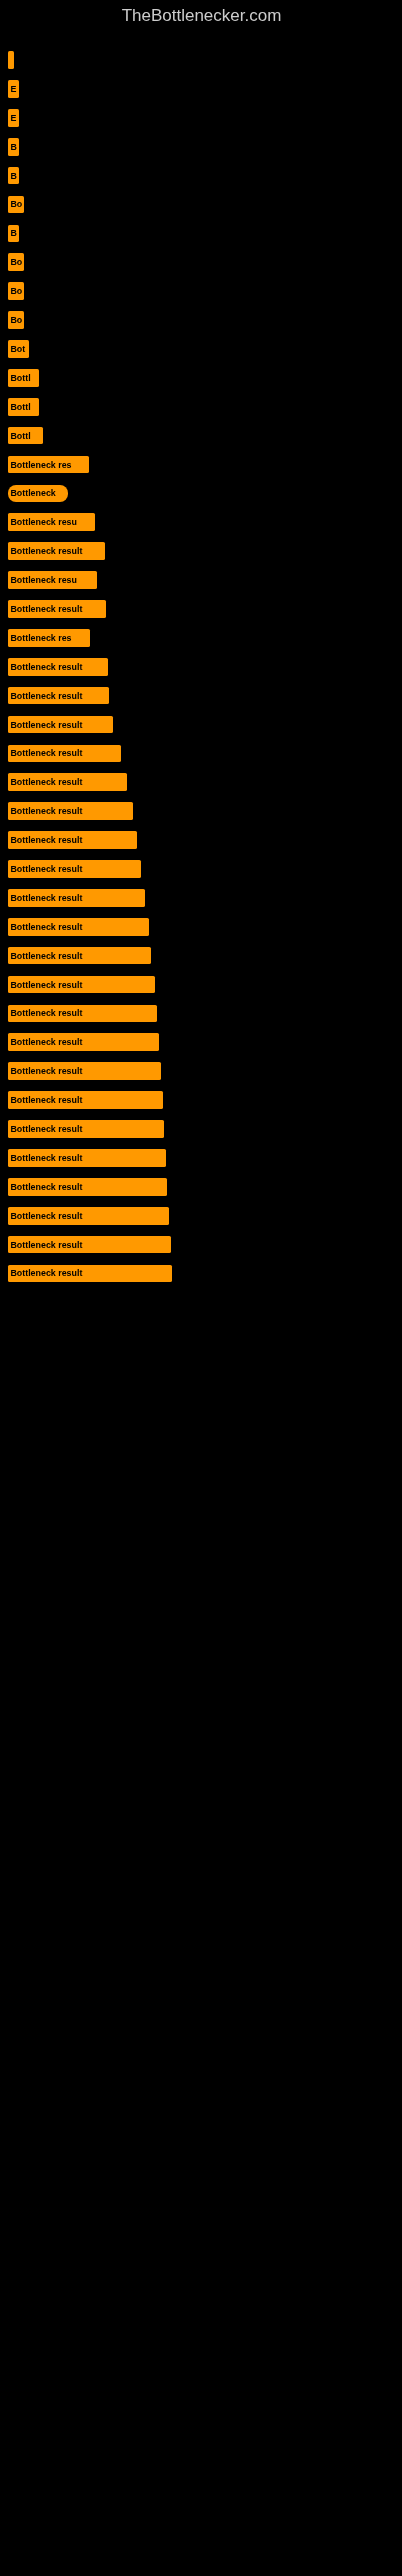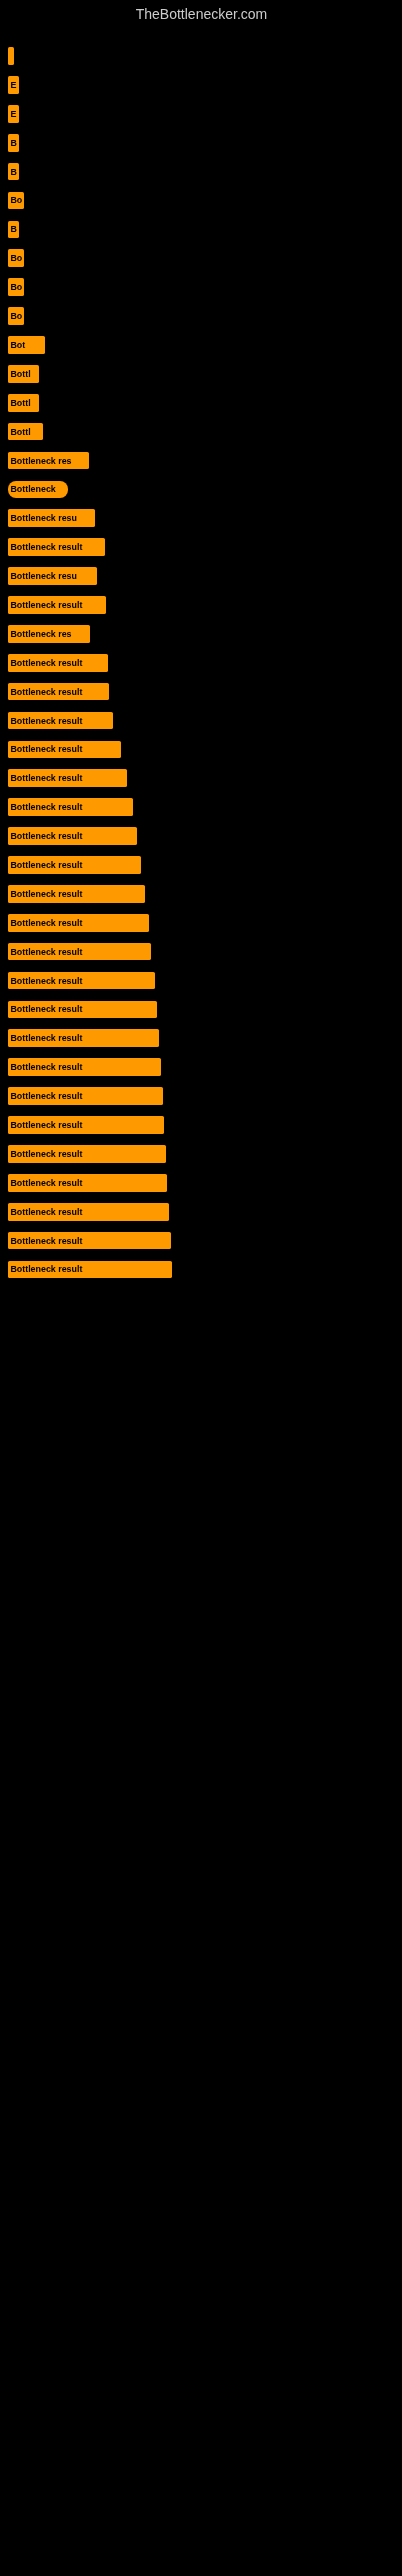--- a/index.html
+++ b/index.html
@@ -11,21 +11,21 @@
     body {
       background-color: #000;
       width: 403px;
       min-height: 2576px;
       font-family: Arial, sans-serif;
       position: relative;
     }
 
     .site-title {
       color: #ccc;
-      font-size: 14px;
+      font-size: 17px;
       text-align: center;
       padding: 6.4px 0;
       width: 100%;
     }
 
     .bars-container {
       padding: 16px 8px 8px 8px;
       display: flex;
       flex-direction: column;
       gap: 0px;
@@ -83,21 +83,21 @@
     <div class="bar-row">
       <div class="bar-label" style="width: 16px; min-width: 16px;">Bo</div>
     </div>
     <div class="bar-row">
       <div class="bar-label" style="width: 16px; min-width: 16px;">Bo</div>
     </div>
     <div class="bar-row">
       <div class="bar-label" style="width: 16px; min-width: 16px;">Bo</div>
     </div>
     <div class="bar-row">
-      <div class="bar-label" style="width: 37px; min-width: 21px;">Bot</div>
+      <div class="bar-label" style="width: 21px; min-width: 21px;">Bot</div>
     </div>
     <div class="bar-row">
       <div class="bar-label" style="width: 31px; min-width: 31px;">Bottl</div>
     </div>
     <div class="bar-row">
       <div class="bar-label" style="width: 31px; min-width: 31px;">Bottl</div>
     </div>
     <div class="bar-row">
       <div class="bar-label" style="width: 35px; min-width: 35px;">Bottl</div>
     </div>

